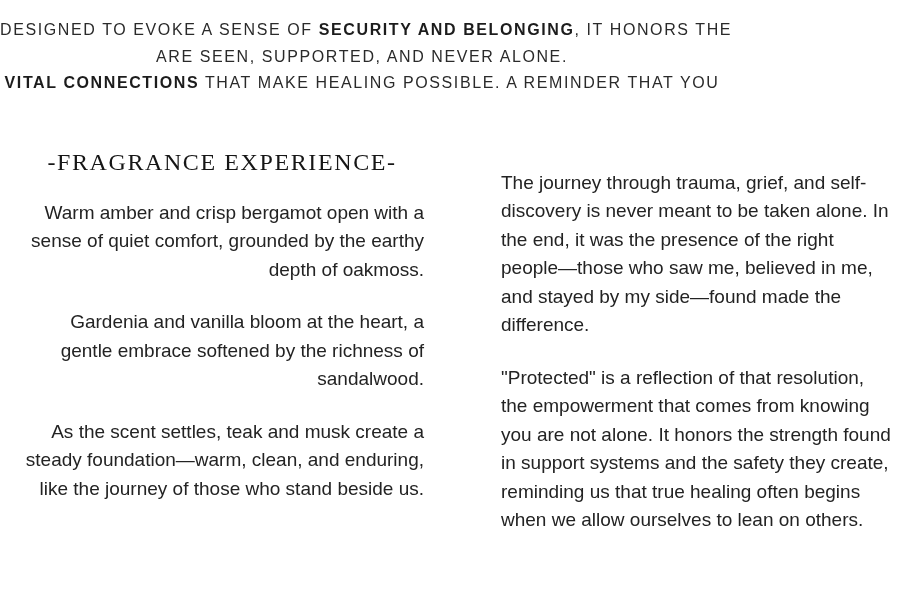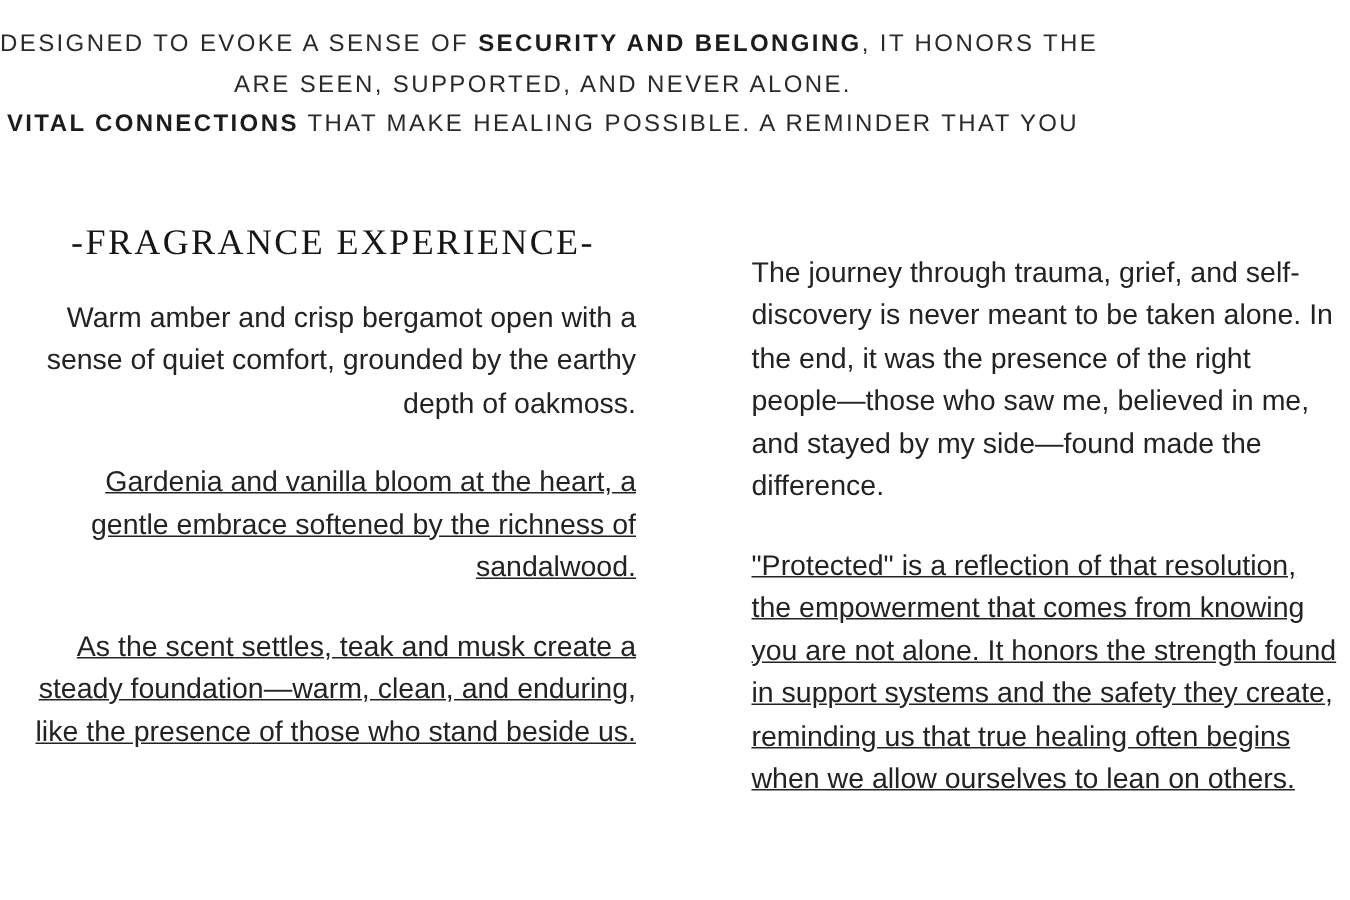--- a/index.html
+++ b/index.html
@@ -54,21 +54,20 @@
   }
   .col .body {
     margin-top: 22px;
     font-size: 19px;
     line-height: 28.5px;
     color: #232323;
     font-weight: 400;
   }
   .col .body p + p {
     margin-top: 24px;
-    text-decoration: underline;
   }
   .col-left .body { text-align: right; }
   .col-right .body { text-align: left; }
 </style>
 </head>
 <body>
 
 <div class="page">
 
   <div class="intro">
@@ -77,21 +76,21 @@
       <div class="intro-line"><span class="seg bold">VITAL CONNECTIONS</span><span class="seg"> THAT MAKE HEALING POSSIBLE. A REMINDER THAT YOU</span></div>
     </div>
 
   <div class="columns">
 
     <section class="col col-left">
       <h2>-FRAGRANCE EXPERIENCE-</h2>
       <div class="body">
           <p>Warm amber and crisp bergamot open with a sense of quiet comfort, grounded by the earthy depth of oakmoss.</p>
           <p>Gardenia and vanilla bloom at the heart, a gentle embrace softened by the richness of sandalwood.</p>
-          <p>As the scent settles, teak and musk create a steady foundation—warm, clean, and enduring, like the presence of those who stand beside us.</p>
+          <p>As the scent settles, teak and musk create a steady foundation—warm, clean, and enduring, like the journey of those who stand beside us.</p>
         </div>
     </section>
 
     <section class="col col-right">
       <div class="body">
           <p>The journey through trauma, grief, and self-discovery is never meant to be taken alone. In the end, it was the presence of the right people—those who saw me, believed in me, and stayed by my side—found made the difference.</p>
           <p>"Protected" is a reflection of that resolution, the empowerment that comes from knowing you are not alone. It honors the strength found in support systems and the safety they create, reminding us that true healing often begins when we allow ourselves to lean on others.</p>
         </div>
     </section>
 

